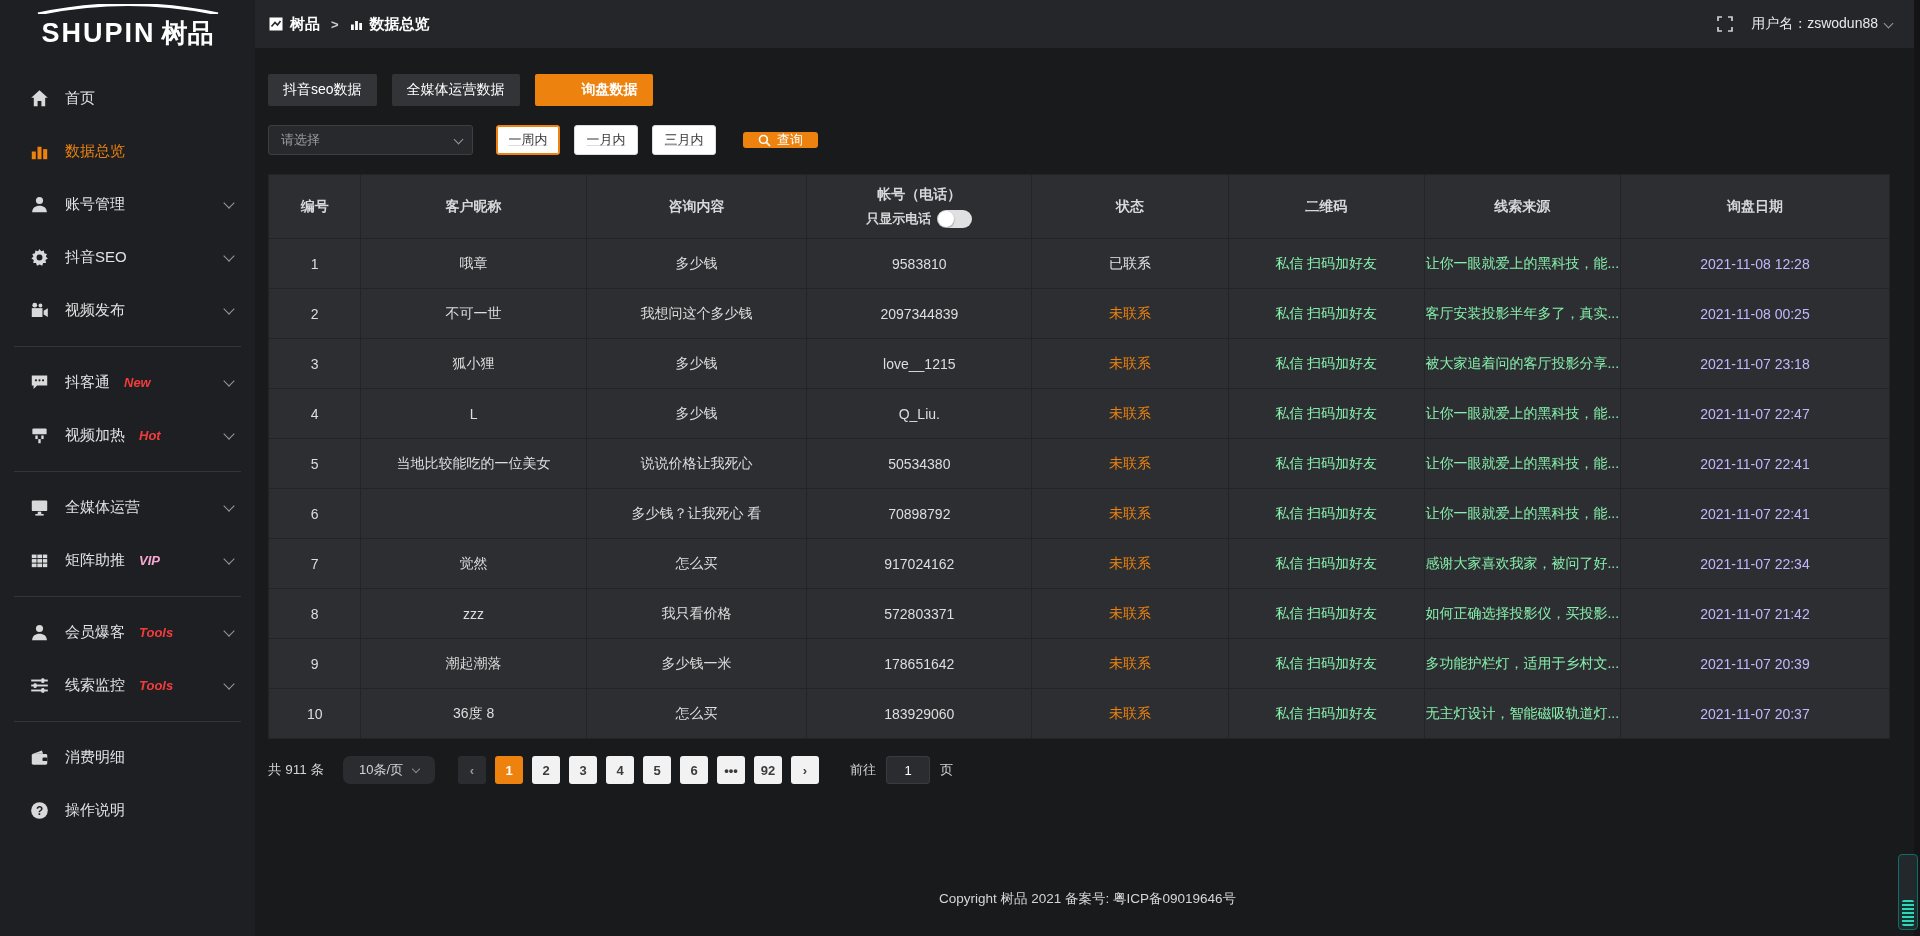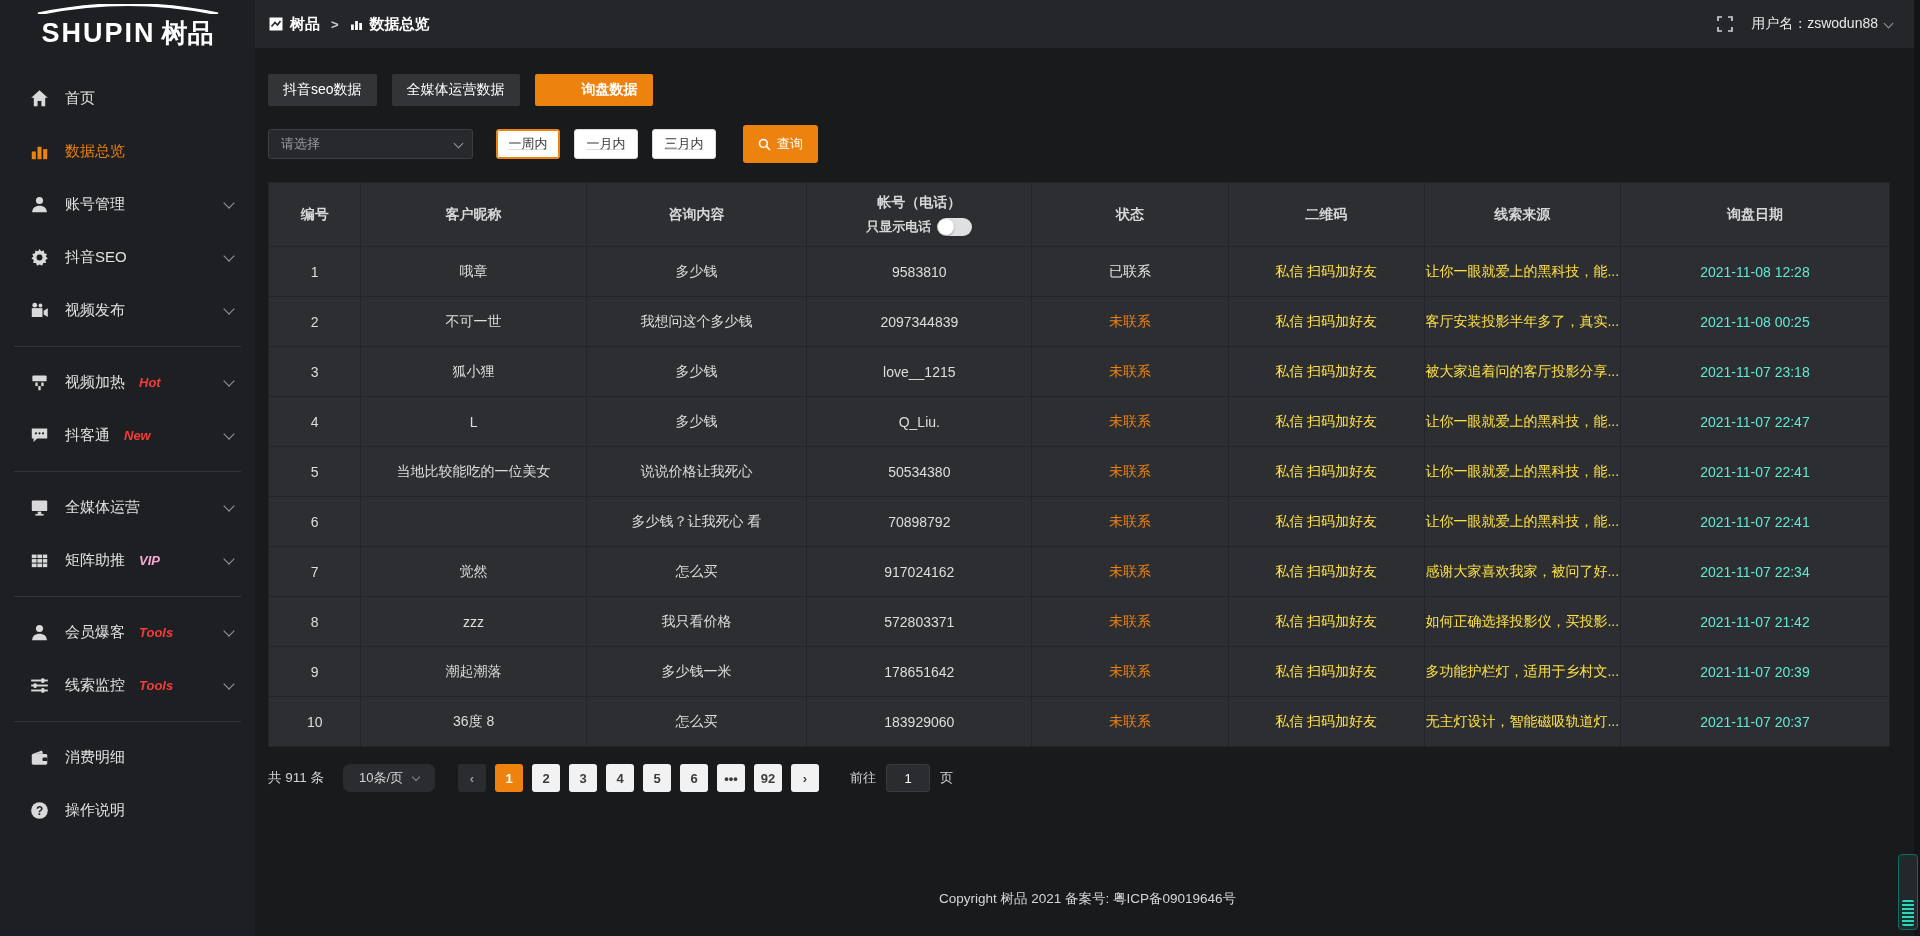--- a/index.html
+++ b/index.html
@@ -38,35 +38,35 @@
   .tabs { display:flex; gap:15px; }
   .tab { background:#333438; color:#fff; font-size:14px; padding:7px 15px; border-radius:2px; border:none; cursor:pointer; font-family:inherit; }
   .tab.active { background:#ed820f; font-weight:bold;padding-left:47px; }
 
   .filters { display:flex; align-items:center; margin-top:19px; gap:15px; }
   .select { width:205px; height:30px; background:#28292d; border:1px solid #3d3e43; border-radius:3px; color:#9c9da1; font-size:13px; display:flex; align-items:center; padding:0 10px 0 12px; cursor:pointer; }
   .select .chev { width:7px; height:7px; margin-top:-2px; }
   .range-group { display:flex; gap:14px; margin-left:8px;text-decoration:underline; }
   .range-btn { width:64px; height:30px; background:#ffffff; border:1px solid #dcdcdc; border-radius:3px; color:#3a3a3c; font-size:13px; cursor:pointer; font-family:inherit; }
   .range-btn.active { border:1px solid #ed820f; box-shadow:0 0 0 1px #ed820f inset; }
-  .search-btn { margin-left:12px; height:38px; padding:0 15px; background:#ed820f; border:none; border-radius:3px; color:#fff; font-size:13px; cursor:pointer; display:flex; align-items:center; gap:6px; font-family:inherit; }
+  .search-btn { margin-left:12px; height:16px; padding:0 15px; background:#ed820f; border:none; border-radius:3px; color:#fff; font-size:13px; cursor:pointer; display:flex; align-items:center; gap:6px; font-family:inherit; }
 
   
   table { width:100%; margin-top:19px; border-collapse:collapse; background:#2d2e31; table-layout:fixed; }
   th, td { border:1px solid #232428; text-align:center; vertical-align:middle; overflow:hidden; white-space:nowrap; }
   th { height:64px; font-size:14px; color:#d8d8da; font-weight:bold; }
   td { height:50px; font-size:14px; color:#dededf; }
   .th-stack { display:flex; flex-direction:column; align-items:center; gap:6px; }
   .toggle-line { display:flex; align-items:center; gap:6px; font-size:13px; }
   .switch { width:35px; height:18px; background:#e0e0e2; border-radius:9px; position:relative; cursor:pointer; flex:none; }
   .switch::after { content:""; position:absolute; left:1px; top:1px; width:16px; height:16px; border-radius:50%; background:#ffffff; box-shadow:0 1px 2px rgba(0,0,0,.35); }
   td.c-status span { color:#ed820f; }
   td.c-status span[data-v="已联系"] { color:#e6e7e9; }
-  .lnk { color:#fde047; cursor:pointer; }
-  td.c-date { color:#5eead4; }
+  .lnk { color:#86efac; cursor:pointer; }
+  td.c-date { color:#c4b5fd; }
 
   
   .pagination { display:flex; align-items:center; margin-top:17px; font-size:13px; color:#d2d3d5; gap:9px; }
   .total { margin-right:10px; font-size:13.5px; }
   .psize { width:92px; height:28px; background:#2b2c30; border-radius:7px; display:flex; align-items:center; justify-content:center; gap:10px; color:#d2d3d5; cursor:pointer; margin-right:14px; }
   .psize .chev { width:6px; height:6px; border-color:#8a8b8f; margin:-2px 0 0 0; }
   .pbtn { min-width:28px; height:28px; border:none; border-radius:3px; font-size:13px; font-weight:bold; cursor:pointer; font-family:inherit; display:flex; align-items:center; justify-content:center; padding:0 6px; }
   .pbtn.dark { background:#2b2c30; color:#9a9b9f; }
   .pbtn.light { background:#f2f2f2; color:#3c3c3e; }
   .pg { background:#f2f2f2; color:#3c3c3e; }
@@ -147,42 +147,42 @@
         </span>
       <span>视频发布</span>
       <span class="chev"></span>
     </div>
 
     <div class="nav-divider"></div>
 
     <div class="nav-item">
       <span class="nicon">
           <svg viewBox="0 0 16 16" fill="currentColor">
+            <path d="M1.5 2 H14.5 V10.5 H6 L3 13.5 V10.5 H1.5 Z"></path>
+            <circle cx="5" cy="6.2" r="0.9" fill="#1e1f22"></circle>
+            <circle cx="8" cy="6.2" r="0.9" fill="#1e1f22"></circle>
+            <circle cx="11" cy="6.2" r="0.9" fill="#1e1f22"></circle>
+          </svg>
+        </span>
+      <span>抖客通</span>
+      <span class="badge">New</span>
+      <span class="chev"></span>
+    </div>
+
+    <div class="nav-item">
+      <span class="nicon">
+          <svg viewBox="0 0 16 16" fill="currentColor">
             <rect x="2" y="2" width="12" height="5" rx="1"></rect>
             <rect x="4.5" y="8" width="2" height="3"></rect>
             <rect x="9.5" y="8" width="2" height="3"></rect>
             <rect x="7" y="11" width="2" height="3.5"></rect>
           </svg>
         </span>
       <span>视频加热</span>
       <span class="badge">Hot</span>
-      <span class="chev"></span>
-    </div>
-
-    <div class="nav-item">
-      <span class="nicon">
-          <svg viewBox="0 0 16 16" fill="currentColor">
-            <path d="M1.5 2 H14.5 V10.5 H6 L3 13.5 V10.5 H1.5 Z"></path>
-            <circle cx="5" cy="6.2" r="0.9" fill="#1e1f22"></circle>
-            <circle cx="8" cy="6.2" r="0.9" fill="#1e1f22"></circle>
-            <circle cx="11" cy="6.2" r="0.9" fill="#1e1f22"></circle>
-          </svg>
-        </span>
-      <span>抖客通</span>
-      <span class="badge">New</span>
       <span class="chev"></span>
     </div>
 
     <div class="nav-divider"></div>
 
     <div class="nav-item">
       <span class="nicon">
           <svg viewBox="0 0 16 16" fill="currentColor">
             <rect x="1.5" y="2" width="13" height="9" rx="1"></rect>
             <rect x="6.5" y="11.5" width="3" height="2"></rect>

